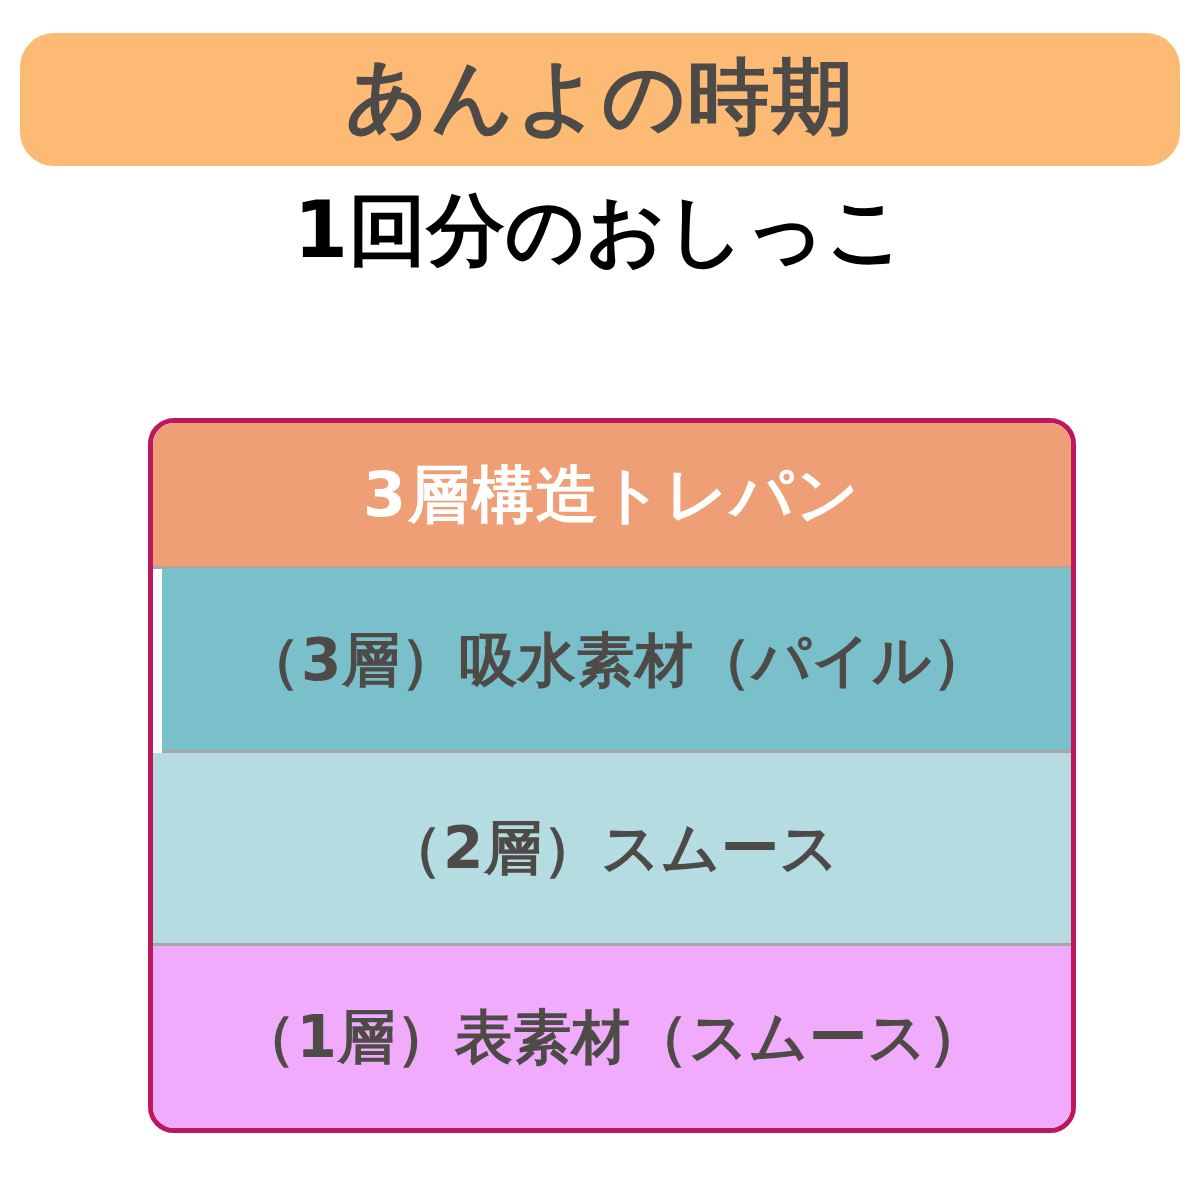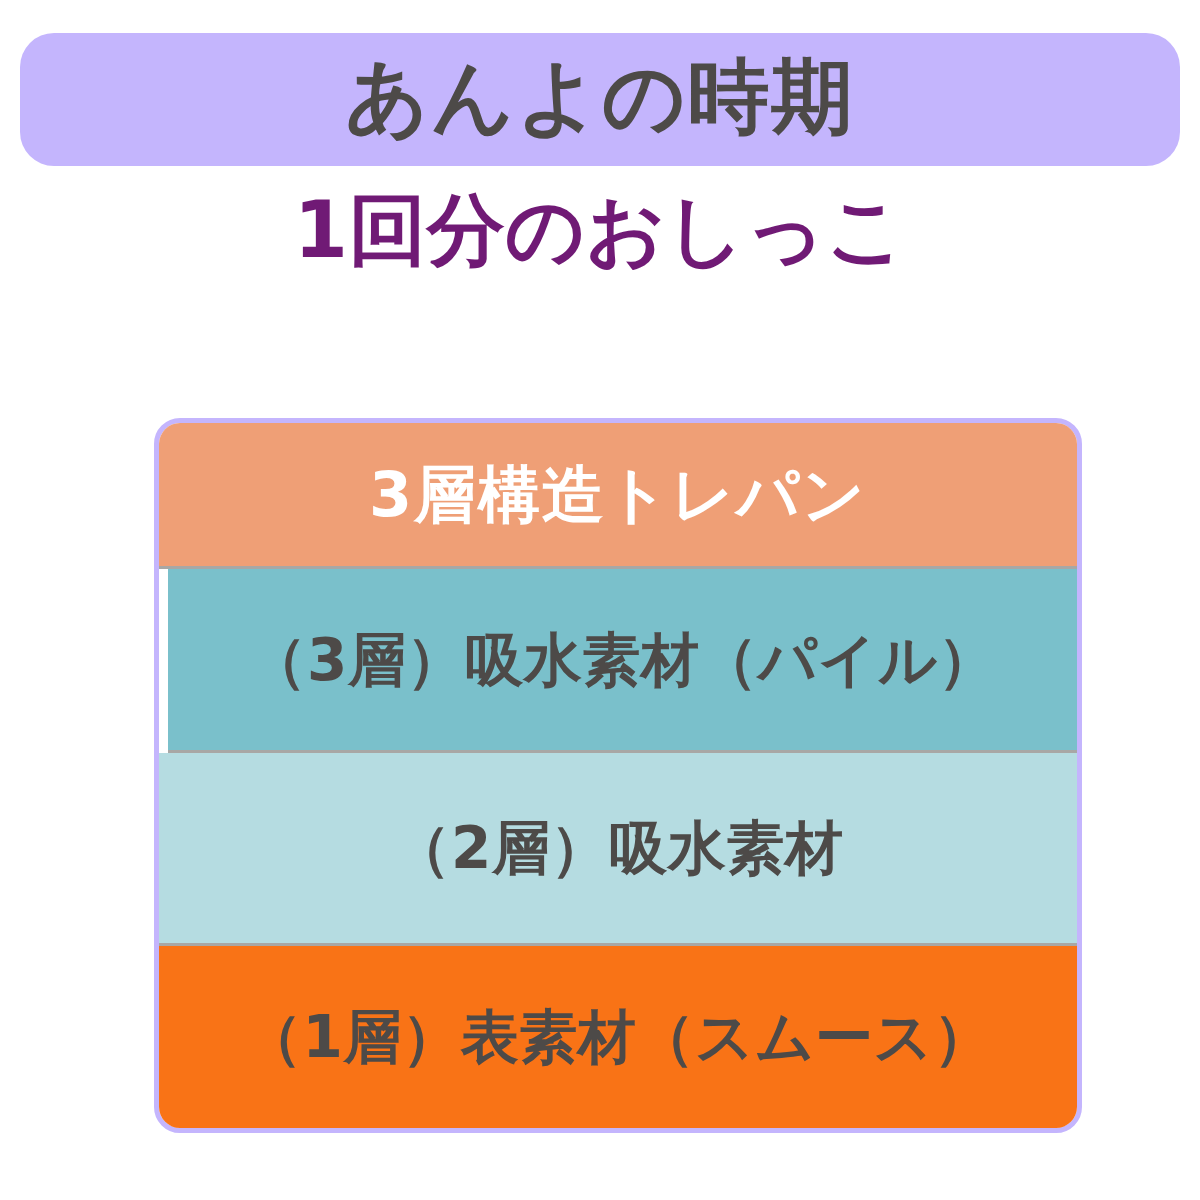--- a/index.html
+++ b/index.html
@@ -22,21 +22,21 @@
     background: #ffffff;
   }
 
   
   .banner {
     position: absolute;
     left: 20px;
     top: 33px;
     width: 1160px;
     height: 133px;
-    background: #c4b5fd;
+    background: #fdba74;
     border-radius: 34px;
     display: flex;
     align-items: center;
     justify-content: center;
     box-sizing: border-box;
   }
   .banner-title {
     color: #4d4a48;
     font-size: 82px;
     font-weight: 700;
@@ -46,38 +46,38 @@
     padding-bottom: 6px;
   }
 
   
   .subtitle {
     position: absolute;
     left: 0;
     top: 186px;
     width: 1200px;
     text-align: center;
-    color: #701a75;
+    color: #000000;
   }
   .subtitle-line {
     font-size: 78px;
     font-weight: 700;
     line-height: 1.14;
     letter-spacing: 0.005em;
     white-space: nowrap;
   }
 
   
   .card {
     position: absolute;
-    left: 154px;
+    left: 148px;
     top: 418px;
     width: 928px;
     height: 715px;
-    border: 5px solid #c4b5fd;
+    border: 5px solid #be185d;
     border-radius: 26px;
     box-sizing: border-box;
     overflow: hidden;
     background: #ffffff;
     display: flex;
     flex-direction: column;
   }
 
   .card-header {
     flex: 0 0 146px;
@@ -102,21 +102,21 @@
     align-items: center;
     justify-content: center;
     box-sizing: border-box;
     border-bottom: 3px solid #a8a7a5;
   }
   .layer-row:last-child {
     border-bottom: none;
   }
   .layer-row.layer-3 { flex: 0 0 184px; background: #7ac0cb; margin-left: 9px; }
   .layer-row.layer-2 { flex: 0 0 193px; background: #b5dce1; }
-  .layer-row.layer-1 { flex: 1 1 auto;  background: #f97316; }
+  .layer-row.layer-1 { flex: 1 1 auto;  background: #f0abfc; }
 
   .layer-label {
     color: #4d4a48;
     font-size: 58px;
     font-weight: 600;
     letter-spacing: 0.01em;
     white-space: nowrap;
     line-height: 1;
   }
 </style>
@@ -137,21 +137,21 @@
 
     <div class="card-header">
       <div class="card-header-label">3層構造トレパン</div>
     </div>
 
     <div class="layer-row layer-3">
       <div class="layer-label">（3層）吸水素材（パイル）</div>
     </div>
 
     <div class="layer-row layer-2">
-      <div class="layer-label">（2層）吸水素材</div>
+      <div class="layer-label">（2層）スムース</div>
     </div>
 
     <div class="layer-row layer-1">
       <div class="layer-label">（1層）表素材（スムース）</div>
     </div>
 
   </div>
 
 </div>
 

